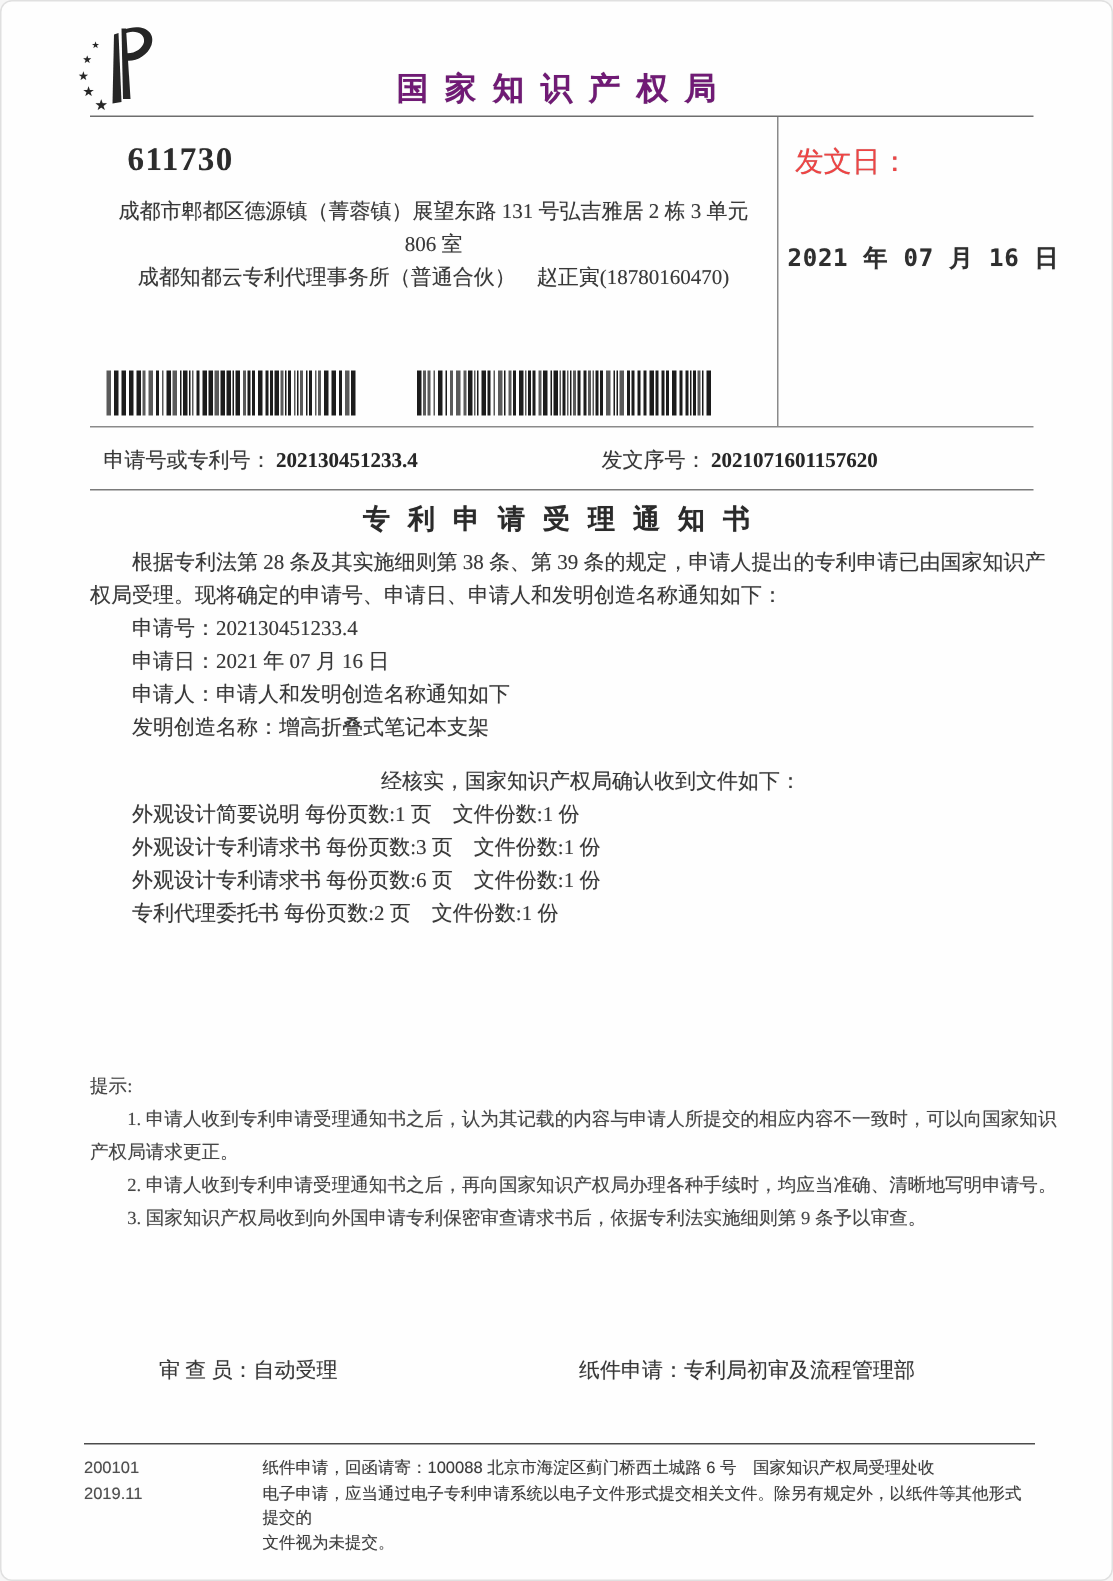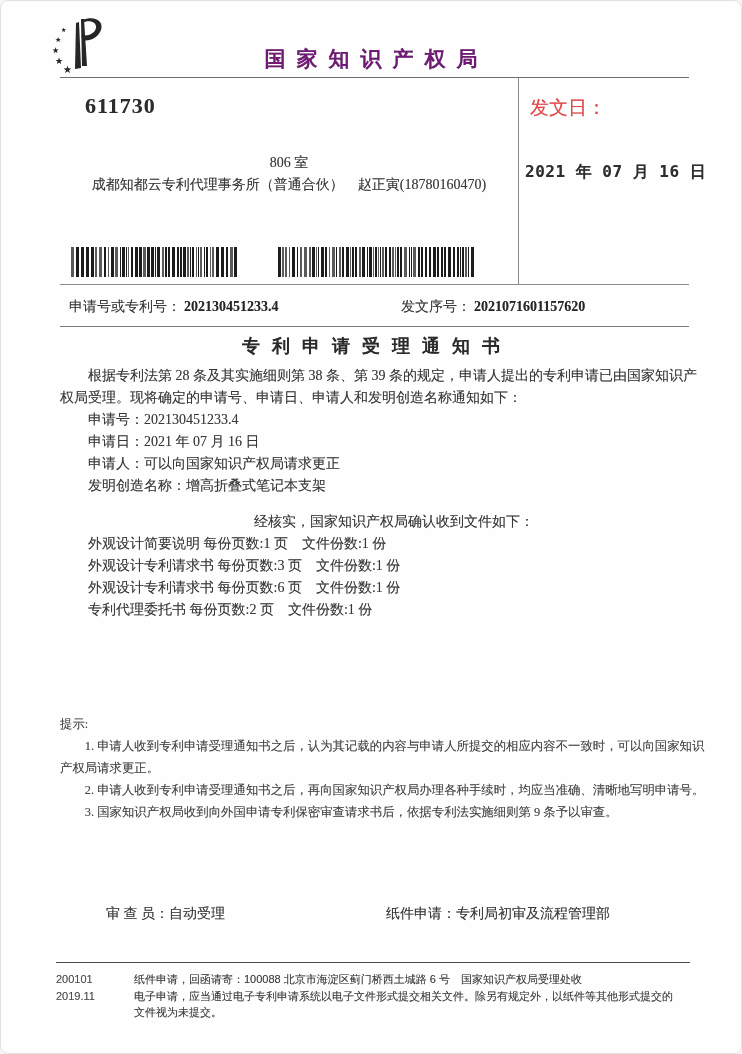--- a/index.html
+++ b/index.html
@@ -65,20 +65,21 @@
   .signoff{position:absolute;left:59px;top:904px;width:629px;height:22px;font-size:14px;}
   .examiner{position:absolute;left:46px;top:0;white-space:nowrap;}
   .dept{position:absolute;left:326px;top:0;white-space:nowrap;}
   
   .footer{
     position:absolute;left:55px;top:961px;width:634px;
     border-top:1.5px solid #4c4c4c;padding-top:8px;
     font-family:"Liberation Sans","DejaVu Sans",sans-serif;
     font-size:11px;line-height:16.5px;color:#3d3d3d;
     display:flex;
+    gap:41px;
   }
   .fcodes{width:52px;margin-right:26px;color:#4f4f4f;}
   .flines{flex:1;}
 </style>
 </head>
 <body>
 
 <div class="page">
 
   <svg class="logo" width="54" height="60" viewBox="0 0 54 60" aria-hidden="true">
@@ -93,20 +94,21 @@
       <path d="M31 6 C 44 1 53 7 50 16 C 47 24 38 28 31 26 L30.5 21 C 37 23 44 19 45 14 C 46 8 38 5 31 9 Z"></path>
     </g>
   </svg>
 
   <div class="agency">国家知识产权局</div>
   <div class="rule-top"></div>
 
   <div class="info-box">
     <div class="mail">
       <div class="code">611730</div>
+      <div class="addr1">成都市郫都区德源镇（菁蓉镇）展望东路 131 号弘吉雅居 2 栋 3 单元</div>
       <div class="addr2">806 室</div>
       <div class="agent">成都知都云专利代理事务所（普通合伙）　赵正寅(18780160470)</div>
       <div class="barcode bc1">
           <i style="left:0px;width:3px;background:#5a5a5a"></i>
           <i style="left:5px;width:3px;background:#1c1c1c"></i>
           <i style="left:10px;width:3px;background:#1c1c1c"></i>
           <i style="left:15px;width:3px;background:#1c1c1c"></i>
           <i style="left:20px;width:3px;background:#1c1c1c"></i>
           <i style="left:24px;width:2px;background:#5a5a5a"></i>
           <i style="left:28px;width:3px;background:#5a5a5a"></i>
@@ -225,21 +227,21 @@
       <span>发文序号：</span><span class="numval">2021071601157620</span>
     </span>
   </div>
 
   <div class="doc-title">专利申请受理通知书</div>
 
   <div class="body-block">
     <p class="indent">根据专利法第 28 条及其实施细则第 38 条、第 39 条的规定，申请人提出的专利申请已由国家知识产权局受理。现将确定的申请号、申请日、申请人和发明创造名称通知如下：</p>
     <p class="indent"><span>申请号：</span><span>202130451233.4</span></p>
     <p class="indent"><span>申请日：</span><span>2021 年 07 月 16 日</span></p>
-    <p class="indent"><span>申请人：</span><span>可以向国家知识产权局请求更正</span></p>
+    <p class="indent"><span>申请人：</span><span>申请人和发明创造名称通知如下</span></p>
     <p class="indent"><span>发明创造名称：</span><span>增高折叠式笔记本支架</span></p>
     <p class="indent confirm">经核实，国家知识产权局确认收到文件如下：</p>
     <p class="indent">外观设计简要说明 每份页数:1 页　文件份数:1 份</p>
     <p class="indent">外观设计专利请求书 每份页数:3 页　文件份数:1 份</p>
     <p class="indent">外观设计专利请求书 每份页数:6 页　文件份数:1 份</p>
     <p class="indent">专利代理委托书 每份页数:2 页　文件份数:1 份</p>
   </div>
 
   <div class="tips-block">
     <p>提示:</p>

